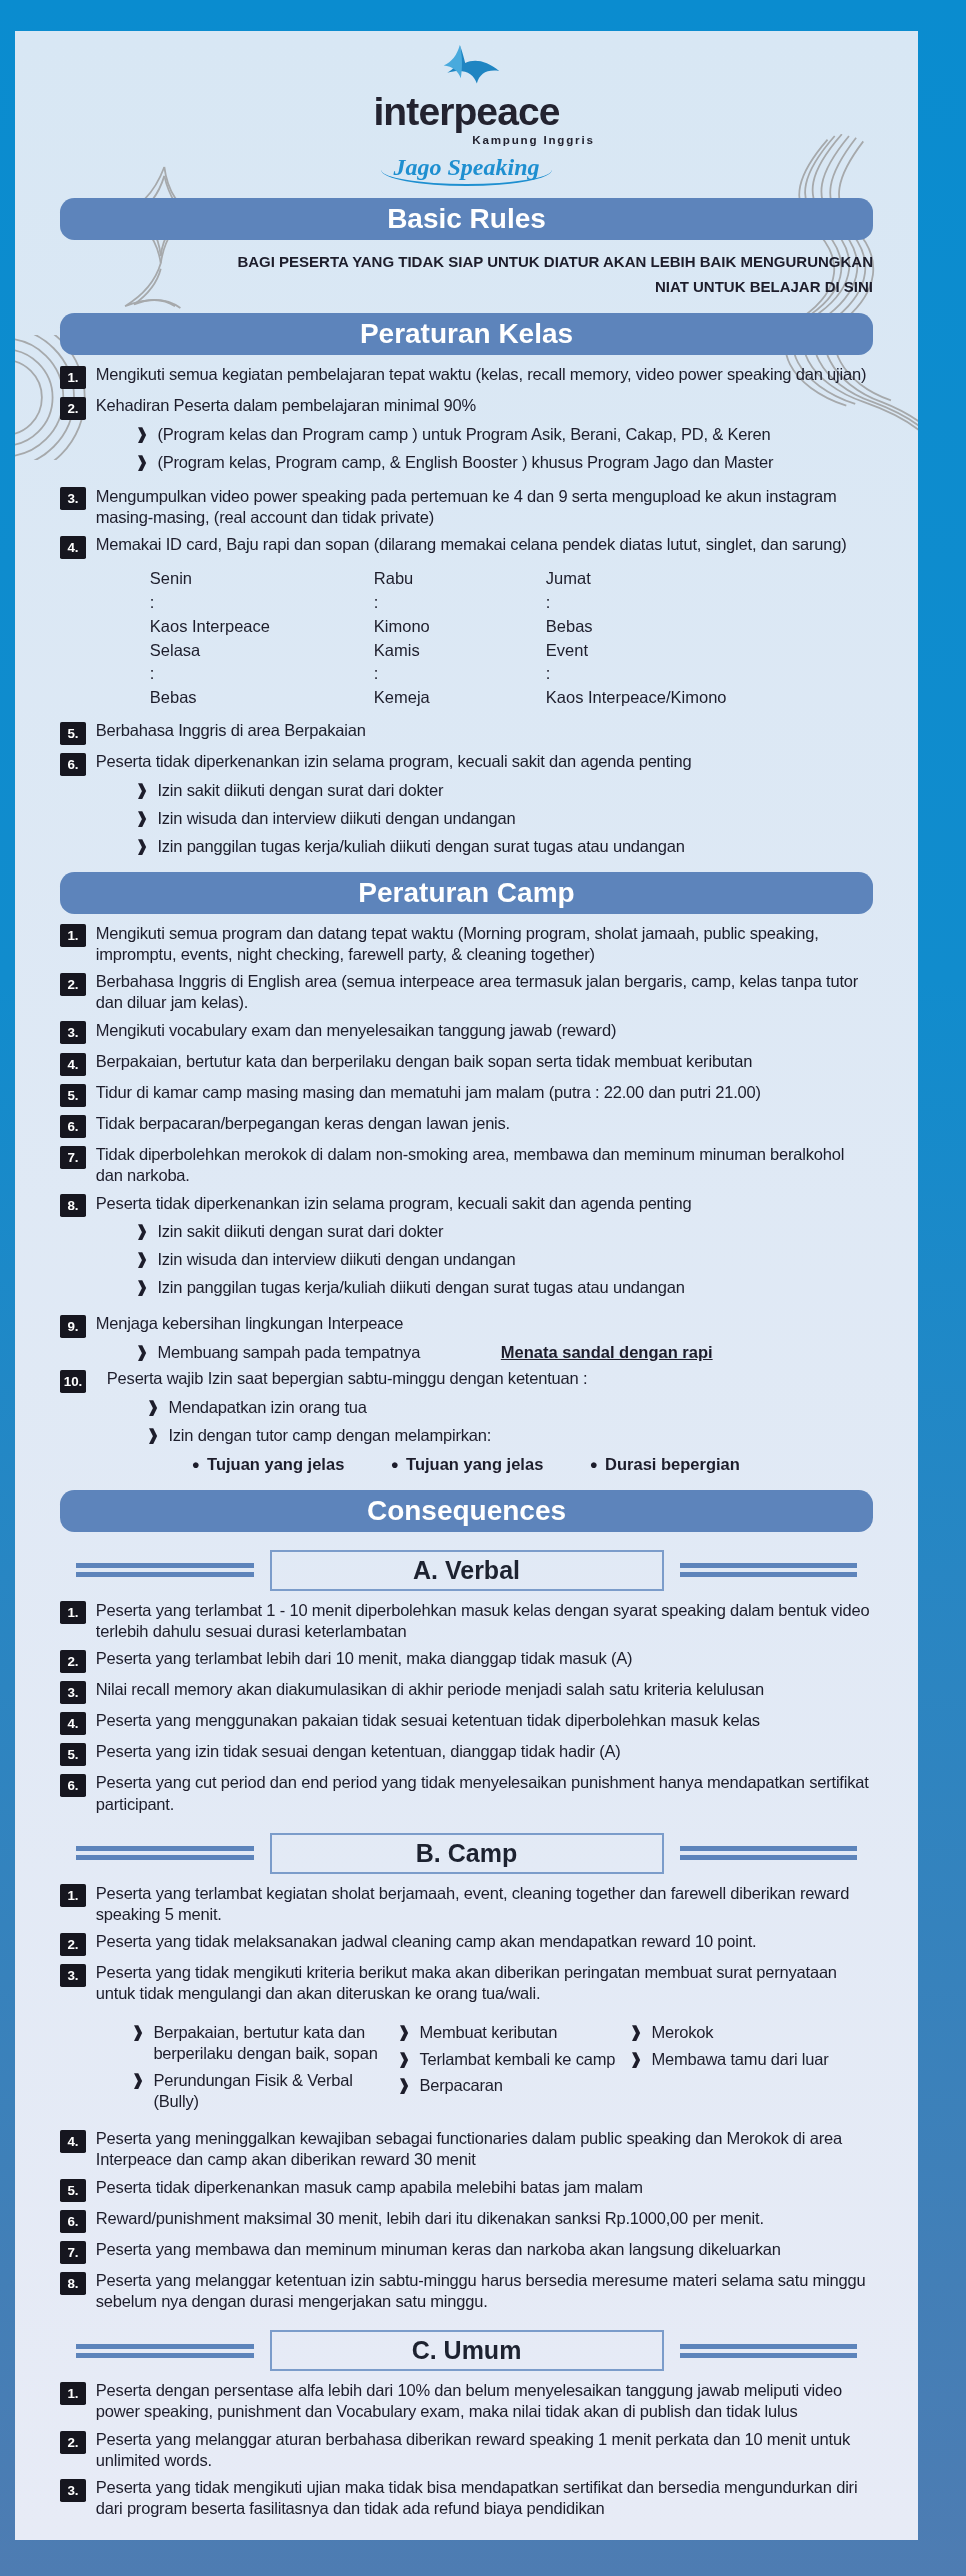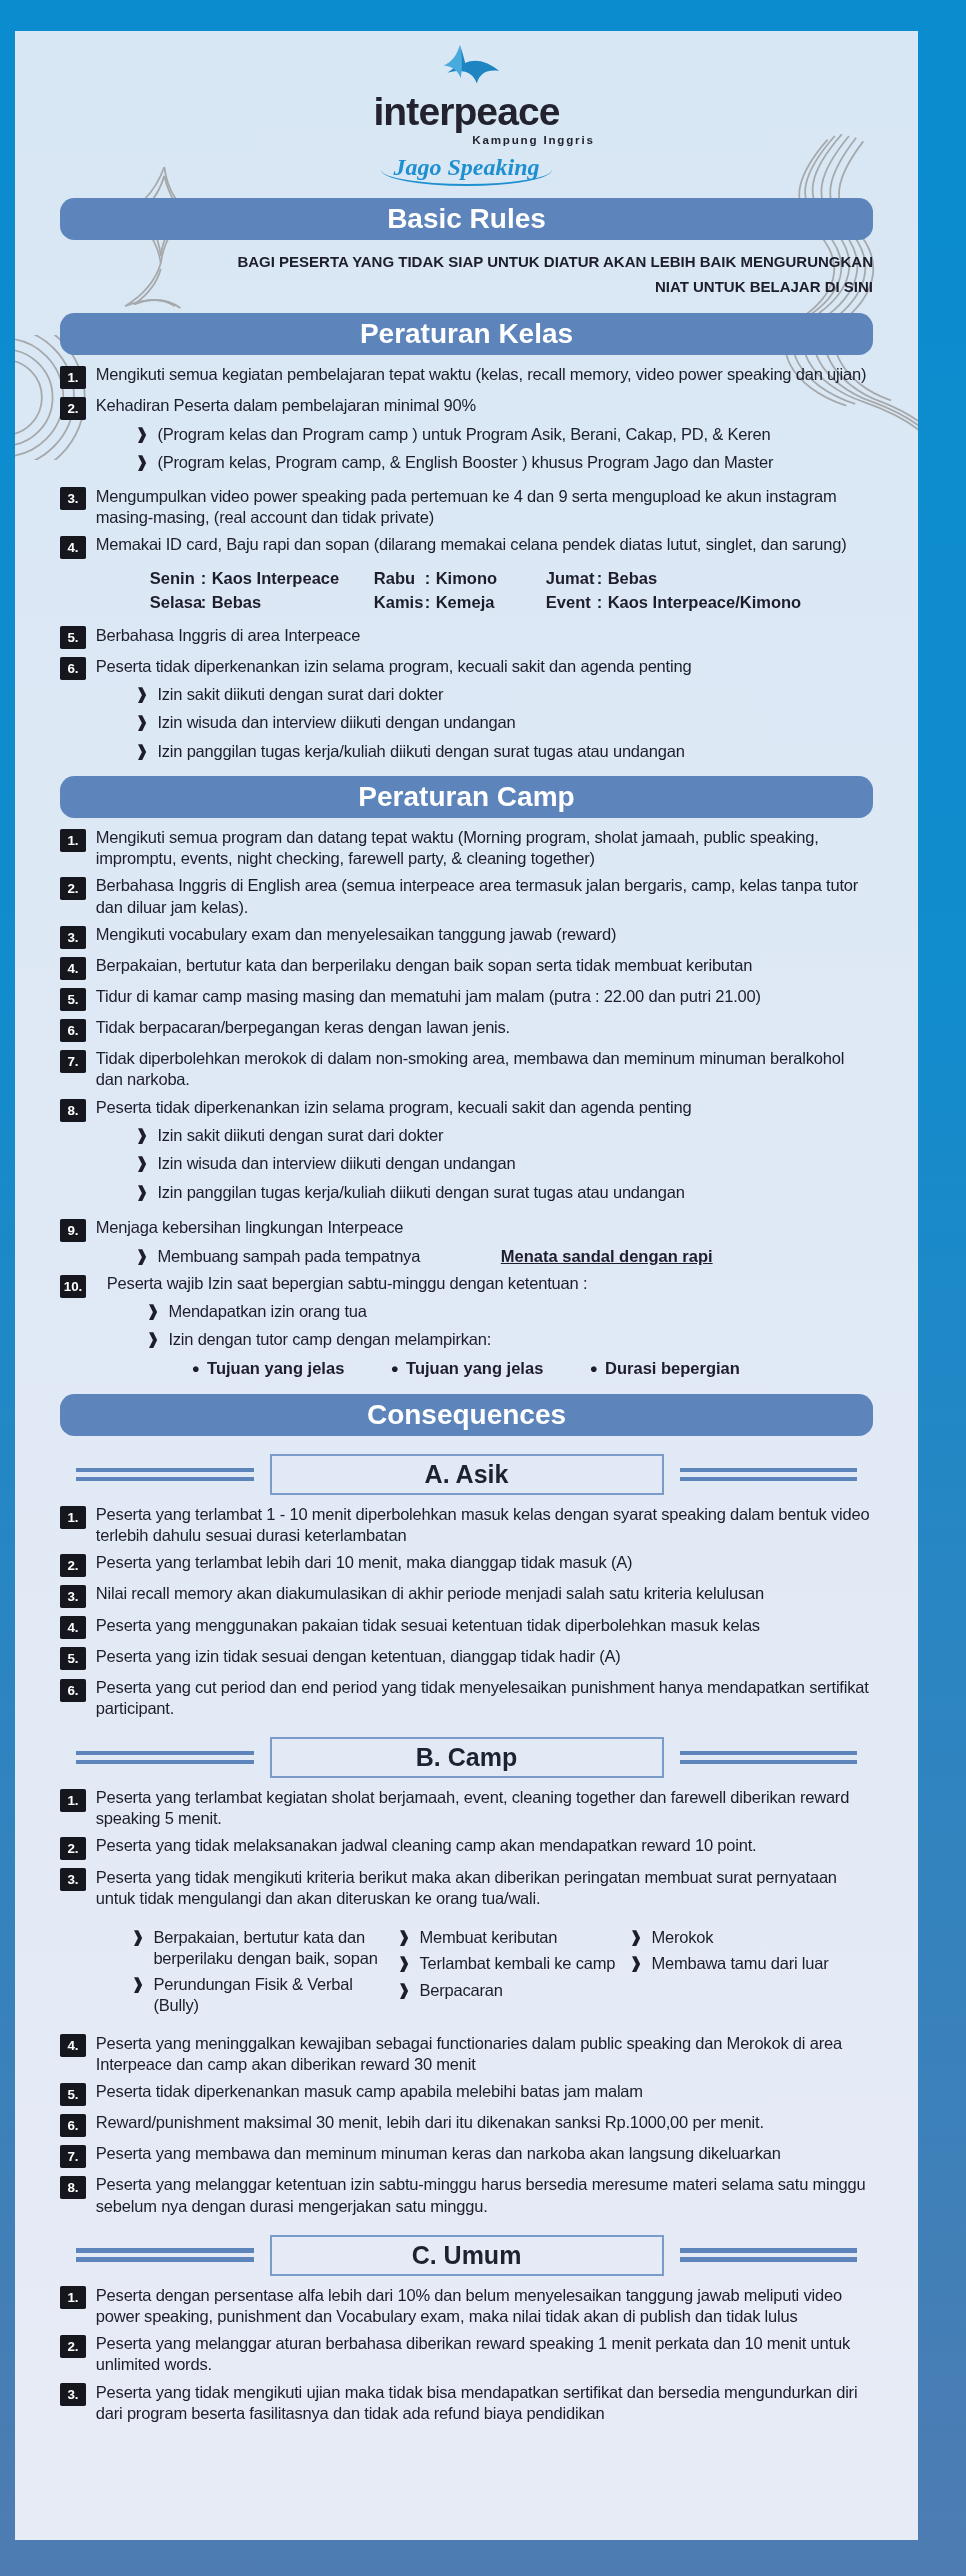--- a/index.html
+++ b/index.html
@@ -38,21 +38,21 @@
   .badge{flex:0 0 auto;min-width:26px;height:23px;background:var(--badge);color:#fff;font-size:13.4px;
     font-weight:bold;display:flex;align-items:center;justify-content:center;margin:1.8px 9.8px 0 0;
     border-radius:1.8px;padding:0 3.6px;}
   .itembody{flex:1;}
   .itemtext{font-size:16.5px;font-weight:normal;line-height:1.28;letter-spacing:-0.2px;}
   .bullet-row{display:flex;margin:7.2px 0 0 40px;}
   .arrow{font-weight:bold;font-size:15px;margin-right:9px;line-height:1.35;}
   .btext{font-size:16.5px;font-weight:normal;line-height:1.28;letter-spacing:-0.2px;}
   .dress{display:flex;margin:11.6px 0 3.6px 54px;}
   .dress-col1{width:224px;}.dress-col2{width:172px;}.dress-col3{flex:1;}
-  .dress-row{display:flex;font-size:16.5px;font-weight:bold;line-height:1.45;}
+  .dress-row{display:flex;font-size:16.5px;font-weight:normal;line-height:1.45;flex-direction:column;}
   .day{width:51px;}.colon{margin-right:5.4px;}
   .cols{display:flex;margin:12.5px 0 3.6px 36px;}
   .ccol1{width:266px;padding-right:12.5px;}.ccol2{width:232px;}.ccol3{flex:1;}
   .cols .bullet-row{margin:5.4px 0 0 0;}
   .pair{display:flex;margin-top:8px;}
   .pair .bullet-row{margin:0 0 0 40px;width:365px;}
   .pair-plain{font-size:16.5px;font-weight:bold;line-height:1.28;text-decoration:underline;}
   .dots{display:flex;margin:9px 0 0 85px;}
   .dot-item{display:flex;font-size:16.5px;font-weight:bold;width:199px;}
   .dot-glyph{margin-right:7.2px;font-size:13.4px;line-height:1.5;}
@@ -182,21 +182,21 @@
                   <span class="colon">:</span>
                   <span>Kaos Interpeace/Kimono</span>
                 </div>
               </div>
             </div>
           </div>
         </div>
         <div class="item">
           <span class="badge">5.</span>
           <div class="itembody">
-            <div class="itemtext">Berbahasa Inggris di area Interpeace</div>
+            <div class="itemtext">Berbahasa Inggris di area Berpakaian</div>
           </div>
         </div>
         <div class="item">
           <span class="badge">6.</span>
           <div class="itembody">
             <div class="itemtext">Peserta tidak diperkenankan izin selama program, kecuali sakit dan agenda penting</div>
             <div class="bullet-row">
               <span class="arrow">❱</span>
               <span class="btext">Izin sakit diikuti dengan surat dari dokter</span>
             </div>
@@ -317,21 +317,21 @@
         </div>
       </div>
 
     <div class="banner gap-lg">Consequences</div>
 
     <div class="sub-header">
       <div class="sub-lines">
           <div class="sub-line"></div>
           <div class="sub-line"></div>
         </div>
-      <div class="sub-box">A. Asik</div>
+      <div class="sub-box">A. Verbal</div>
       <div class="sub-lines">
           <div class="sub-line"></div>
           <div class="sub-line"></div>
         </div>
     </div>
     <div class="list" id="consq-a-list">
         <div class="item">
           <span class="badge">1.</span>
           <div class="itembody">
             <div class="itemtext">Peserta yang terlambat 1 - 10 menit diperbolehkan masuk kelas dengan syarat speaking dalam bentuk video terlebih dahulu sesuai durasi keterlambatan</div>

